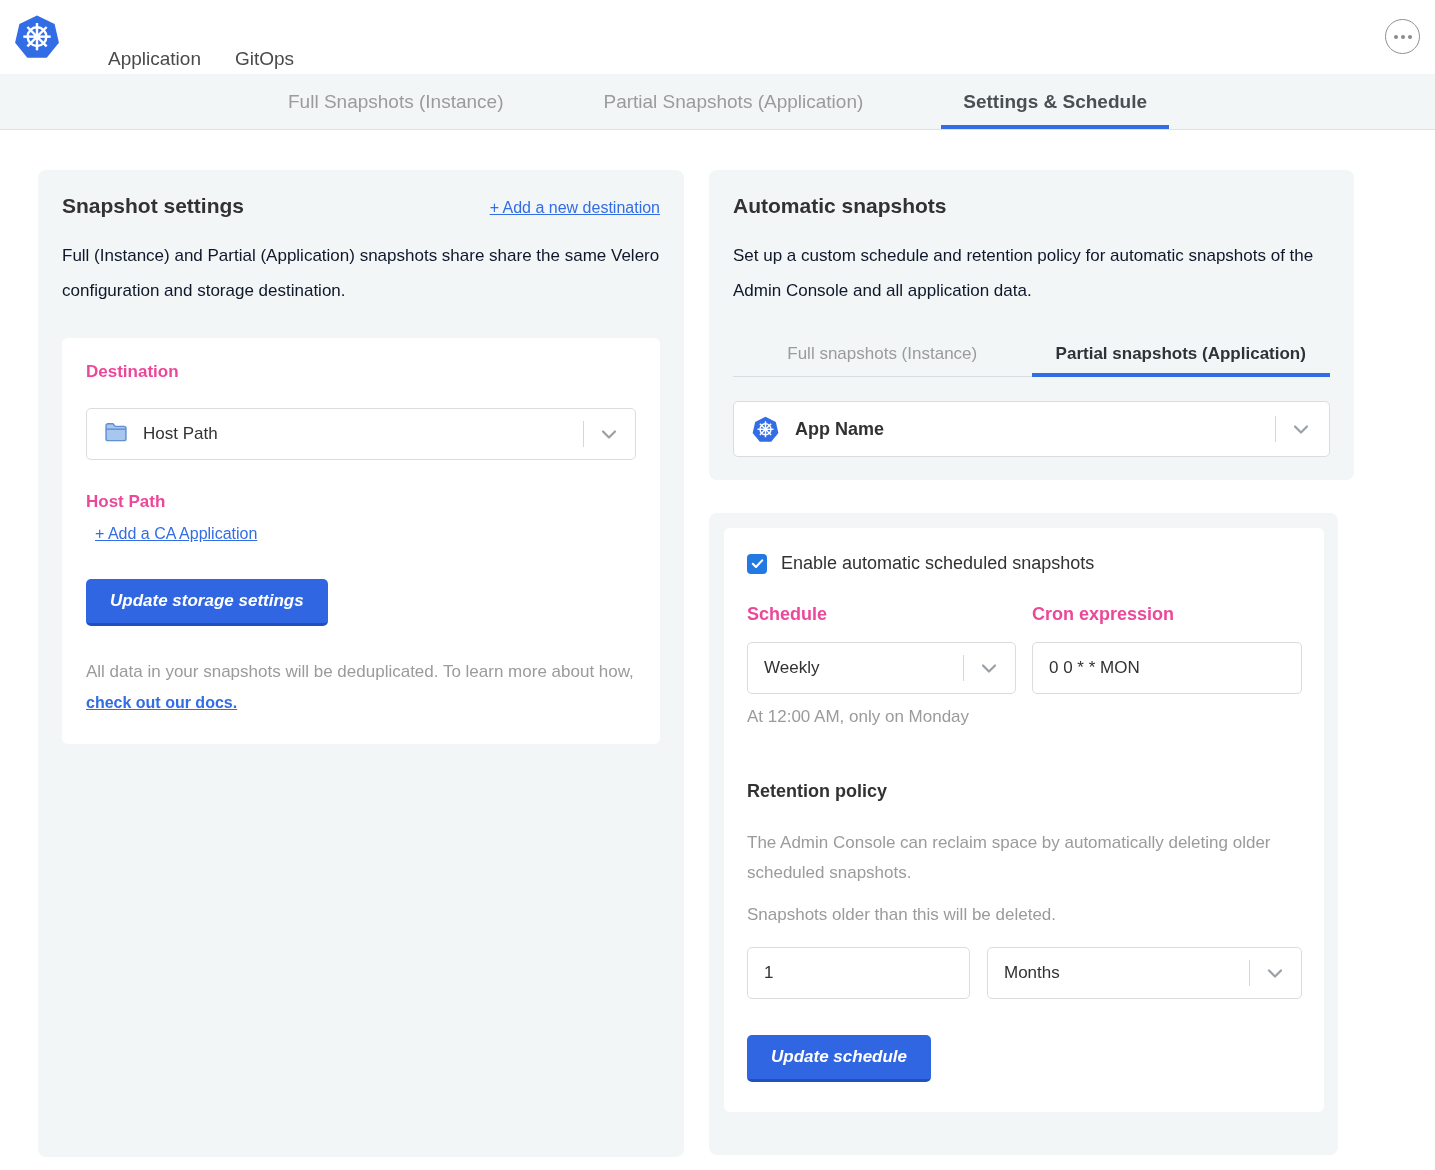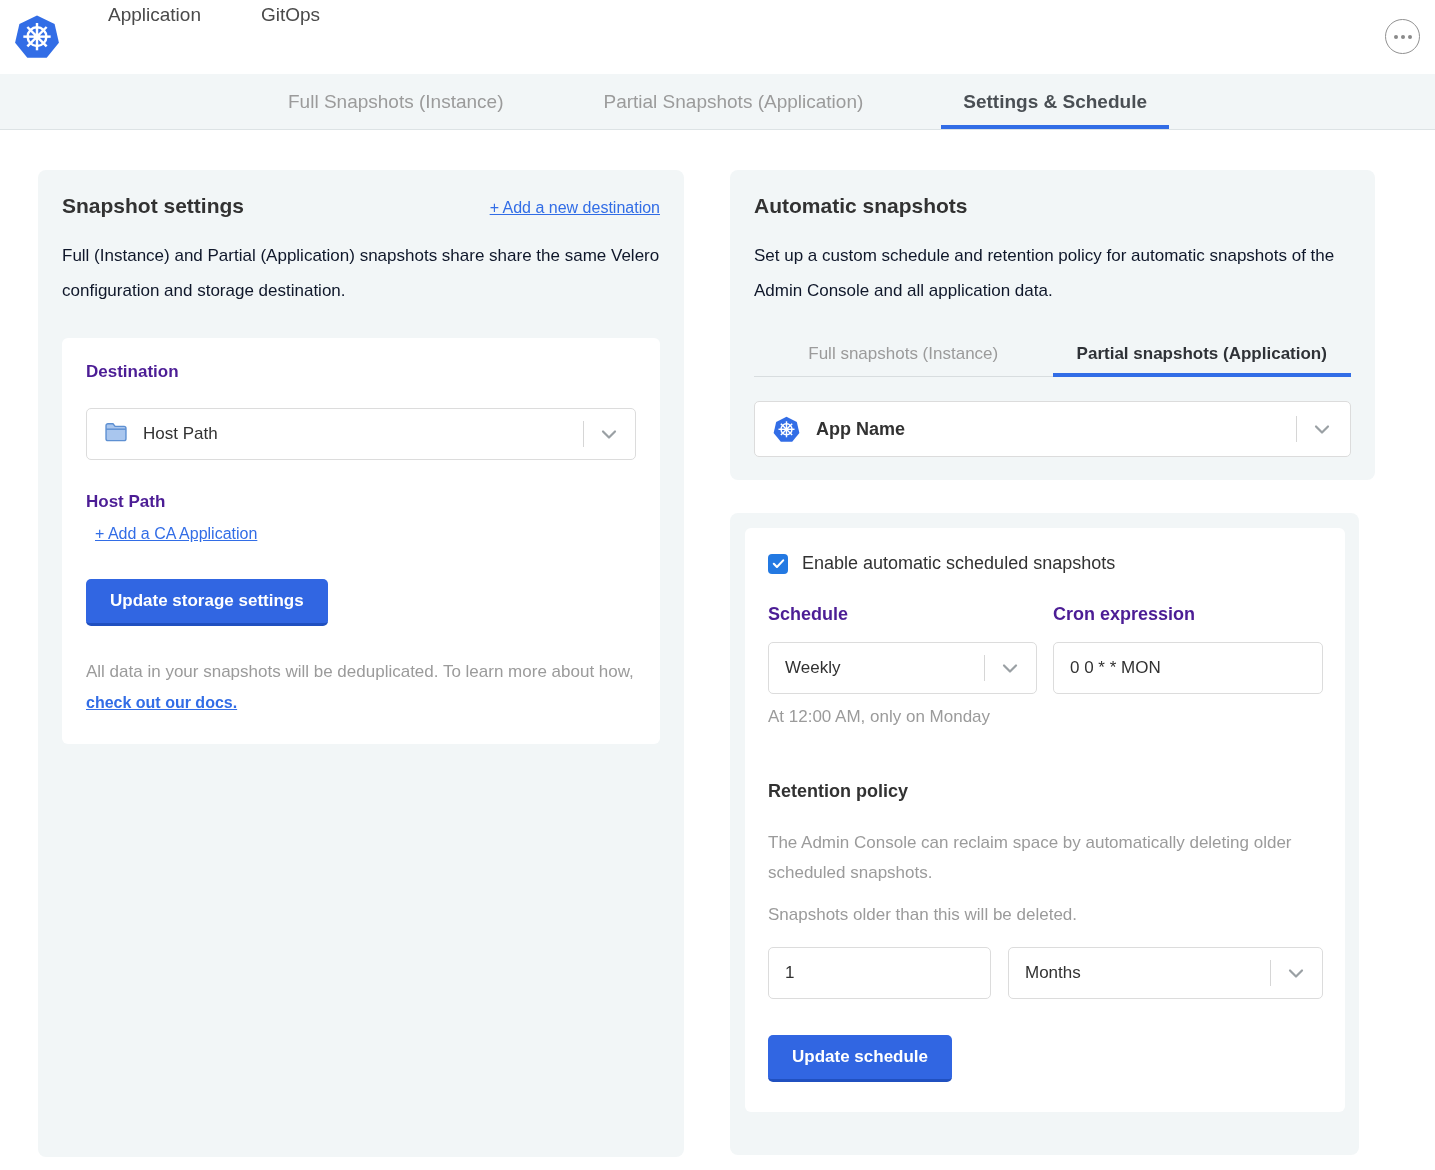--- a/index.html
+++ b/index.html
@@ -3,64 +3,64 @@
 <meta charset="utf-8">
 <style>
   * { margin:0; padding:0; box-sizing:border-box; }
   html,body { width:1435px; height:1170px; background:#fff; overflow:hidden;
     font-family:"Liberation Sans", sans-serif; color:#323232; }
 
   
   .topnav { height:74px; display:flex; align-items:stretch; padding-left:14px; position:relative; background:#fff; }
   .logo-wrap { display:flex; align-items:center; margin-right:37px; }
   .logo-wrap svg { width:46px; height:46px; display:block; }
-  .nav-items { display:flex; align-items:flex-start; gap:38px; }
+  .nav-items { display:flex; align-items:flex-end; gap:12px; }
   .nav-item { display:flex; align-items:center; padding:0 11px; font-size:19px; color:#4a4a4a; cursor:pointer; border-bottom:4px solid transparent; padding-top:4px; }
   .nav-item.active { border-bottom-color:#326de6; }
   .menu-btn { position:absolute; right:15px; top:19px; width:35px; height:35px; border:1px solid #919191; border-radius:50%; background:#fff; display:flex; align-items:center; justify-content:center; gap:3px; cursor:pointer; }
   .menu-btn i { width:4px; height:4px; border-radius:50%; background:#8a8a8a; }
 
   
   .subnav { height:56px; background:#f2f6f7; border-bottom:1px solid #dde3e5; display:flex; justify-content:center; gap:56px; }
   .subtab { display:flex; align-items:center; padding:0 22px; font-size:19px; color:#9b9b9b; cursor:pointer; border-bottom:4px solid transparent; padding-top:4px; }
   .subtab.active { color:#4a4f54; font-weight:600; border-bottom-color:#326de6; }
 
   
-  .main { display:flex; gap:46px; padding:40px 46px 0 38px; }
+  .main { display:flex; gap:25px; padding:40px 46px 0 38px; }
   .gray-card { background:#f2f6f7; border-radius:8px; }
   .left-card { width:646px; height:987px; padding:24px; }
   .right-col { width:645px; display:flex; flex-direction:column; gap:33px; }
   .right-top-card { height:310px; padding:24px; }
   .right-bottom-card { width:629px; height:642px; padding:15px 14px 43px 15px; }
 
   .card-head { display:flex; justify-content:space-between; align-items:baseline; }
   .card-title { font-size:21px; font-weight:700; color:#323232; }
   .blue-link { color:#326de6; font-size:16px; font-weight:500; text-decoration:underline; cursor:pointer; }
   .blue-link.bold { font-weight:700; }
   .card-desc { margin-top:20px; font-size:17px; line-height:35px; color:#0f172a; }
 
   .inner-card { background:#fff; border-radius:6px; margin-top:30px; padding:24px 24px 26px; }
-  .field-label { font-size:17px; font-weight:700; color:#4c1d95; }
+  .field-label { font-size:17px; font-weight:700; color:#ec4899; }
 
   .select-box, .text-input { margin-top:26px; height:52px; width:100%; background:#fff;
     border:1px solid #dcdcdc; border-radius:5px; display:flex; align-items:center;
     padding:0 14px 0 16px; font-size:17px; color:#323232; }
   .select-box { cursor:pointer; }
   .select-value { flex:1; margin-left:14px; }
   .select-value.noicon { margin-left:0; }
   .vdivider { width:1px; height:26px; background:#d6d6d6; margin-right:13px; }
   .chev svg { display:block; }
   input.text-input { outline:none; font-family:"Liberation Sans", sans-serif; }
 
   .mt32 { margin-top:32px; }
   .ca-link { display:inline-block; margin-top:13px; margin-left:9px; }
 
   .btn { display:inline-block; margin-top:36px; background:#3166e2; border:none; border-bottom:3px solid #2050c0;
     border-radius:5px; color:#fff; font-size:17px; font-weight:700; padding:12px 24px; cursor:pointer;
-    font-family:"Liberation Sans", sans-serif; }
+    font-family:"Liberation Sans", sans-serif;font-style:italic; }
 
   .footer-note { margin-top:30px; font-size:17px; line-height:31px; color:#9b9b9b; }
 
   
   .tab-row { display:flex; margin-top:36px; }
   .tab { flex:1; text-align:center; font-size:17px; color:#9b9b9b; padding-bottom:12px;
     border-bottom:1px solid #d8dddf; cursor:pointer; }
   .tab.active { color:#2f3237; font-weight:700; border-bottom:4px solid #326de6; padding-bottom:9px; }
   .app-select { margin-top:24px; height:56px; padding:0 16px 0 18px; }
   .app-select .k8s-mini { width:27px; height:27px; }

